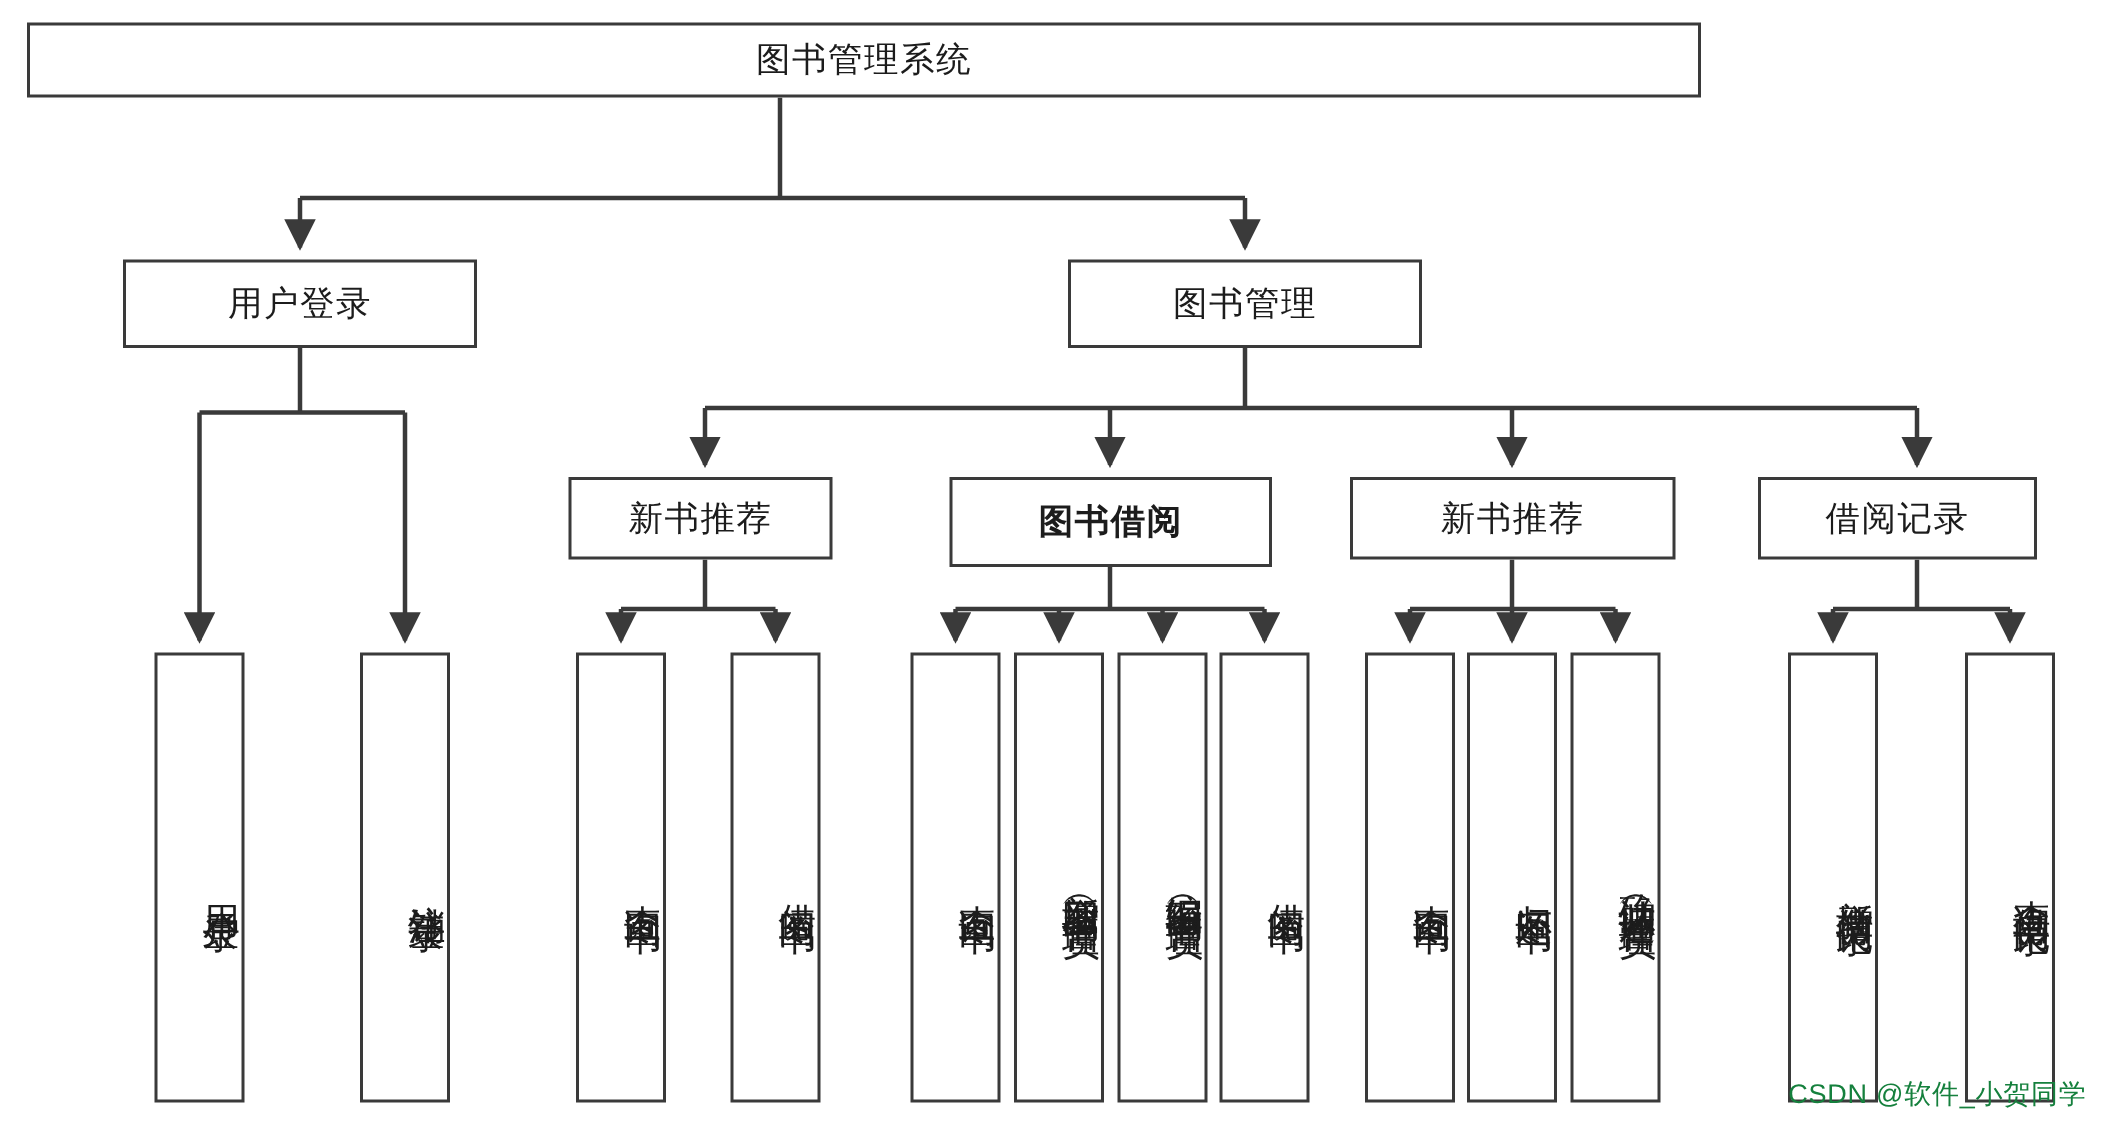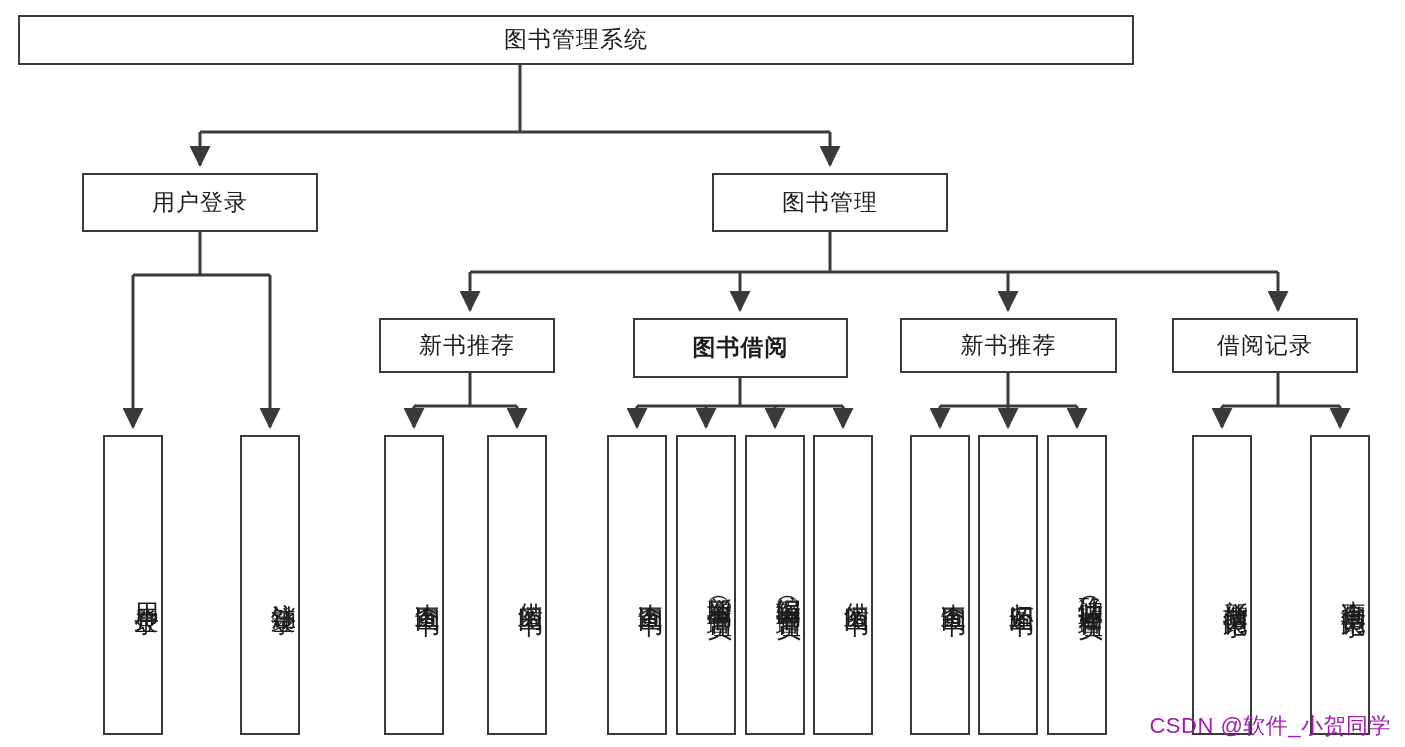--- a/index.html
+++ b/index.html
@@ -48,22 +48,22 @@
   }
   .node.vert span{
     display:block;
     writing-mode:vertical-rl;
     text-orientation:upright;
   }
   .watermark{
     position:absolute;
     right:14px;
     bottom:6px;
-    font-size:22px;
-    color:#a21caf;
+    font-size:18px;
+    color:#15803d;
     letter-spacing:0.5px;
     white-space:nowrap;
     user-select:none;
   }
 </style>
 </head>
 <body>
 
 <div id="diagram-root">
 

